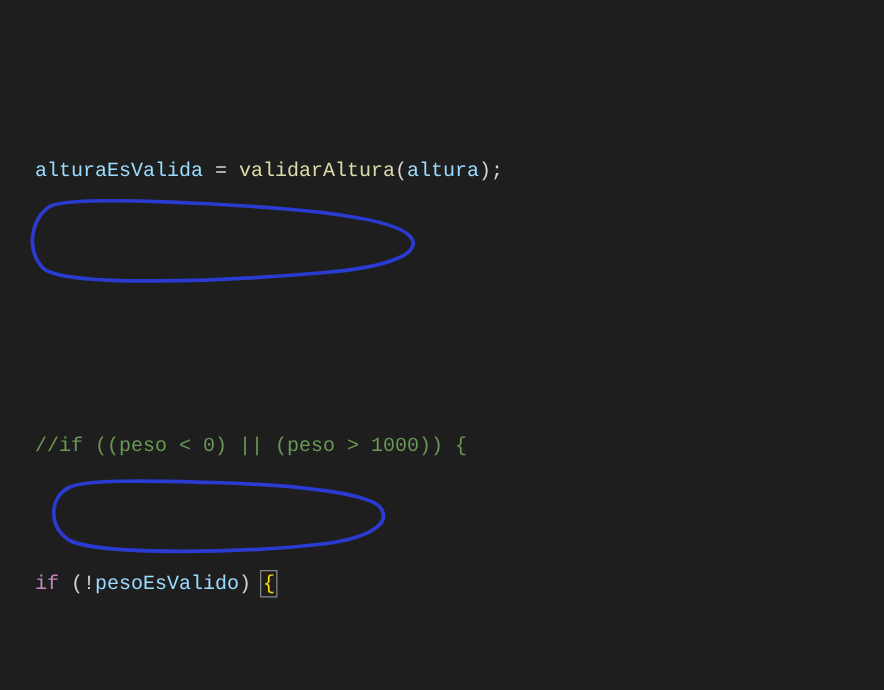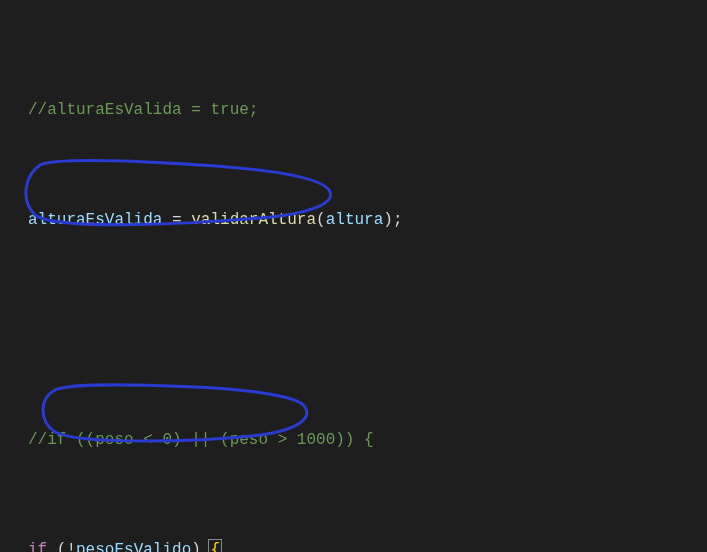--- a/index.html
+++ b/index.html
@@ -40,21 +40,20 @@
     left: 0; top: 0;
     width: 707px; height: 552px;
     pointer-events: none;
   }
 </style>
 </head>
 <body>
 
 <div class="editor">
 
-  <div class="line"><span class="tk-comment">//alturaEsValida = true;</span></div>
 
   <div class="line"><span class="tk-variable">alturaEsValida</span><span class="tk-punct"> = </span><span class="tk-func">validarAltura</span><span class="tk-punct">(</span><span class="tk-variable">altura</span><span class="tk-punct">);</span></div>
 
   <div class="line"><span></span></div>
 
   <div class="line"><span class="tk-comment">//if ((peso &lt; 0) || (peso &gt; 1000)) {</span></div>
 
   <div class="line"><span class="tk-keyword">if</span><span class="tk-punct"> (!</span><span class="tk-variable">pesoEsValido</span><span class="tk-punct">) </span><span class="tk-brace boxed">{</span></div>
 
   

